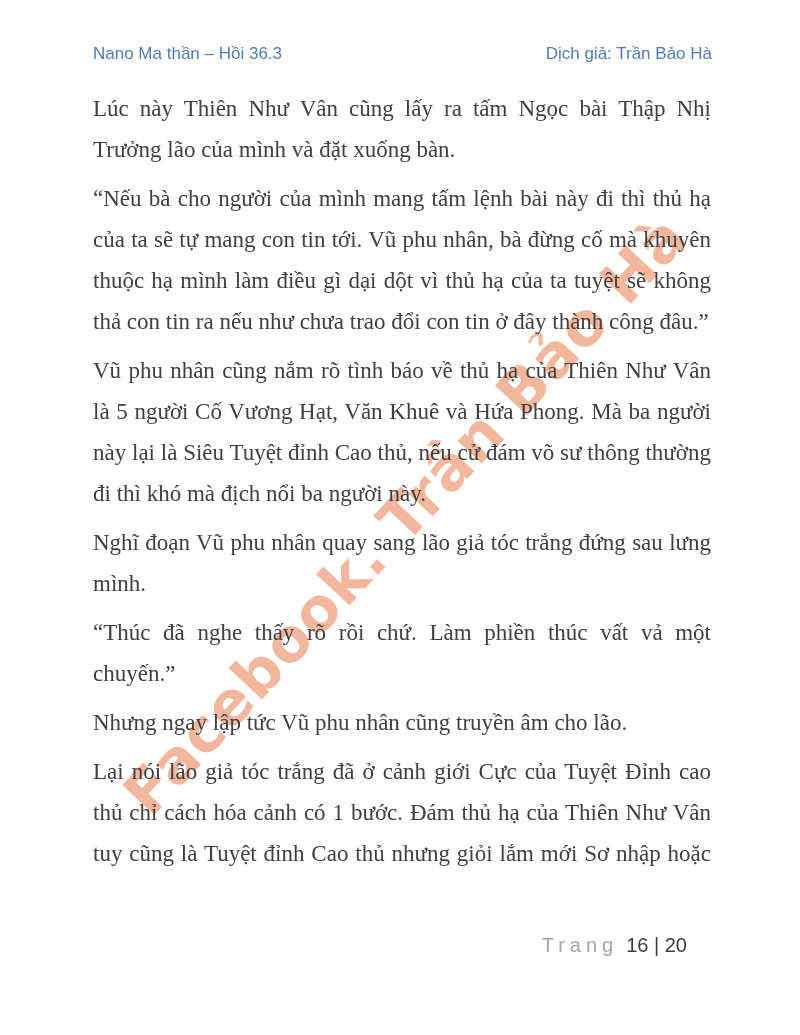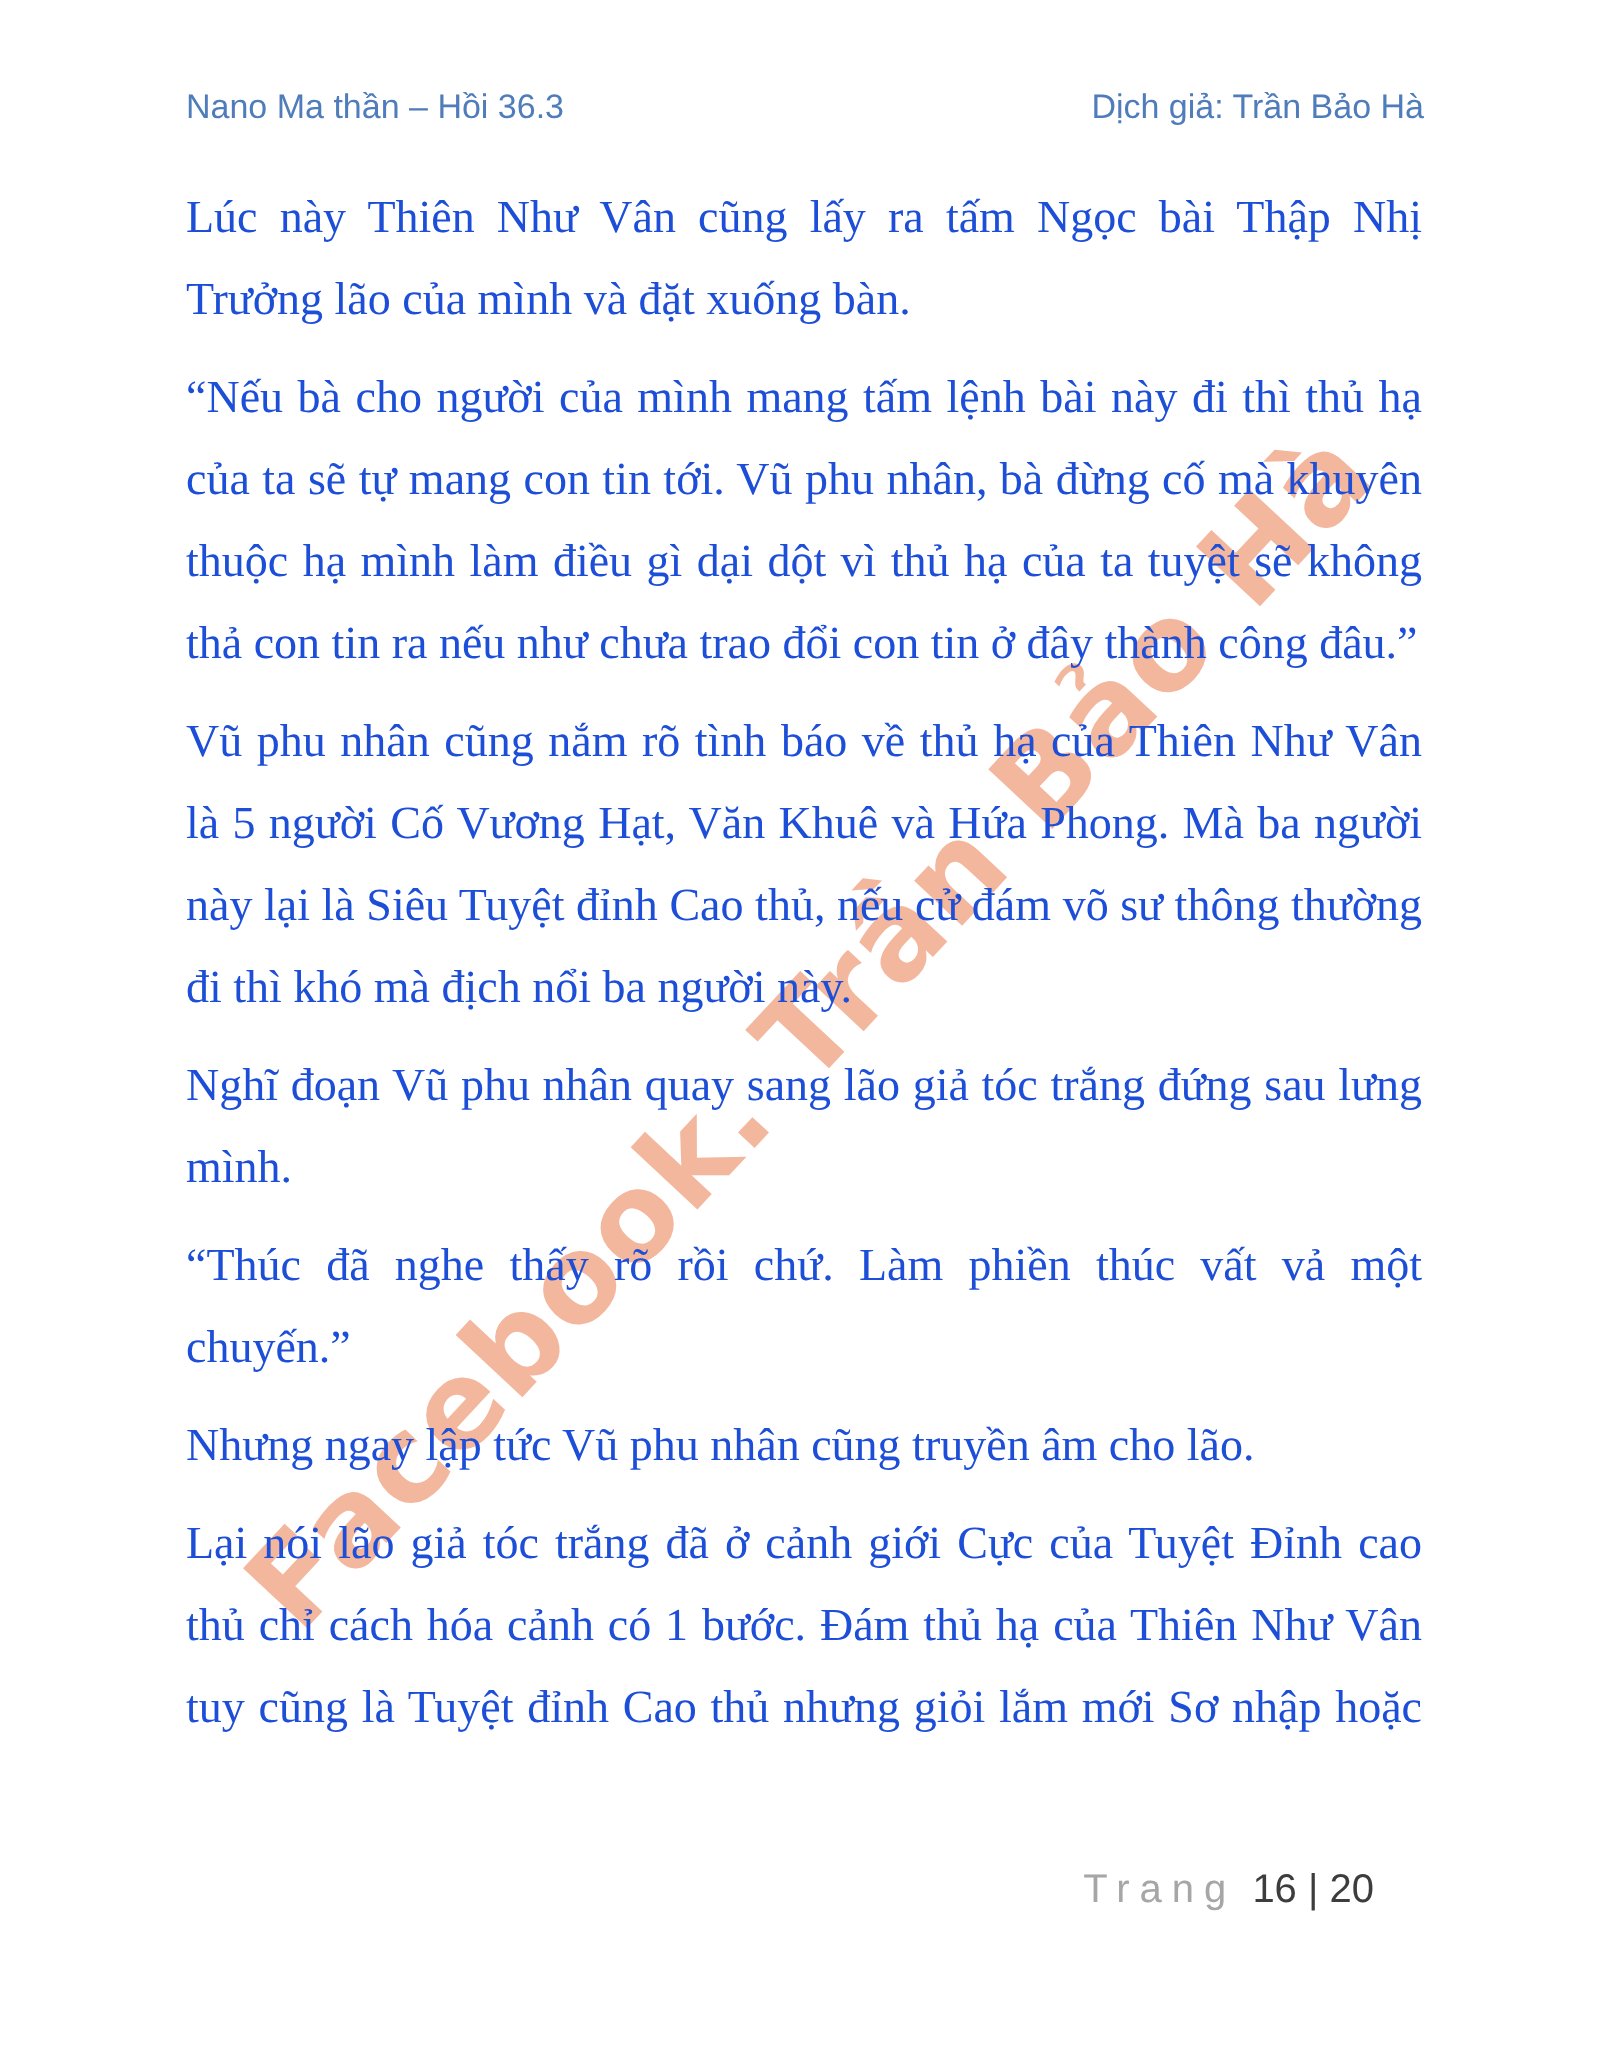--- a/index.html
+++ b/index.html
@@ -44,21 +44,21 @@
     pointer-events: none;
   }
   .content {
     position: absolute;
     top: 88px;
     left: 93px;
     width: 618px;
     font-family: "Liberation Serif", serif;
     font-size: 23px;
     line-height: 41px;
-    color: #1d4ed8;
+    color: #404040;
     text-align: justify;
     z-index: 2;
   }
   .content p {
     margin: 0 0 8px 0;
   }
   .content p.continued {
     text-align-last: justify;
   }
   .footer {

